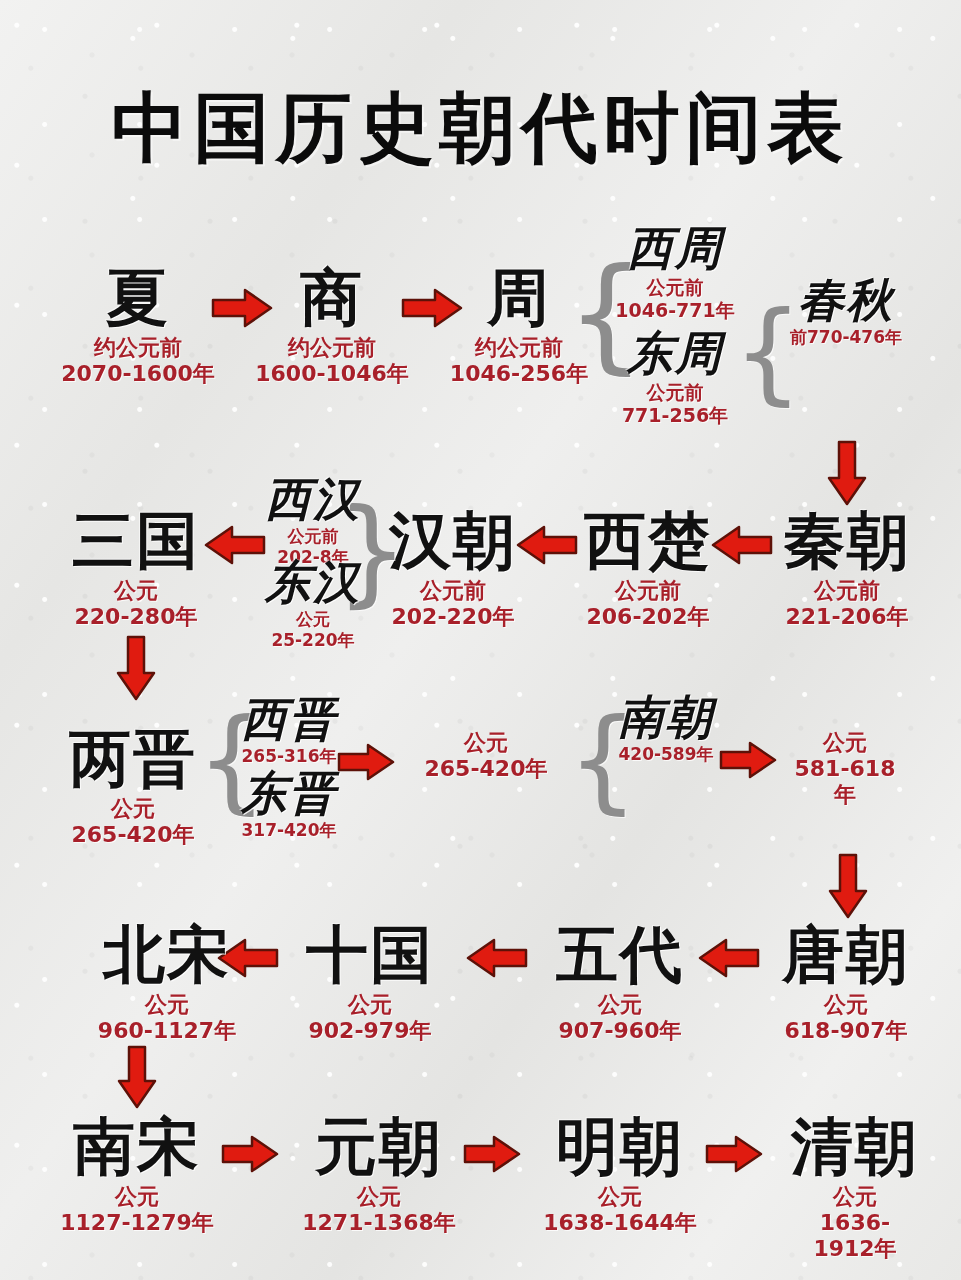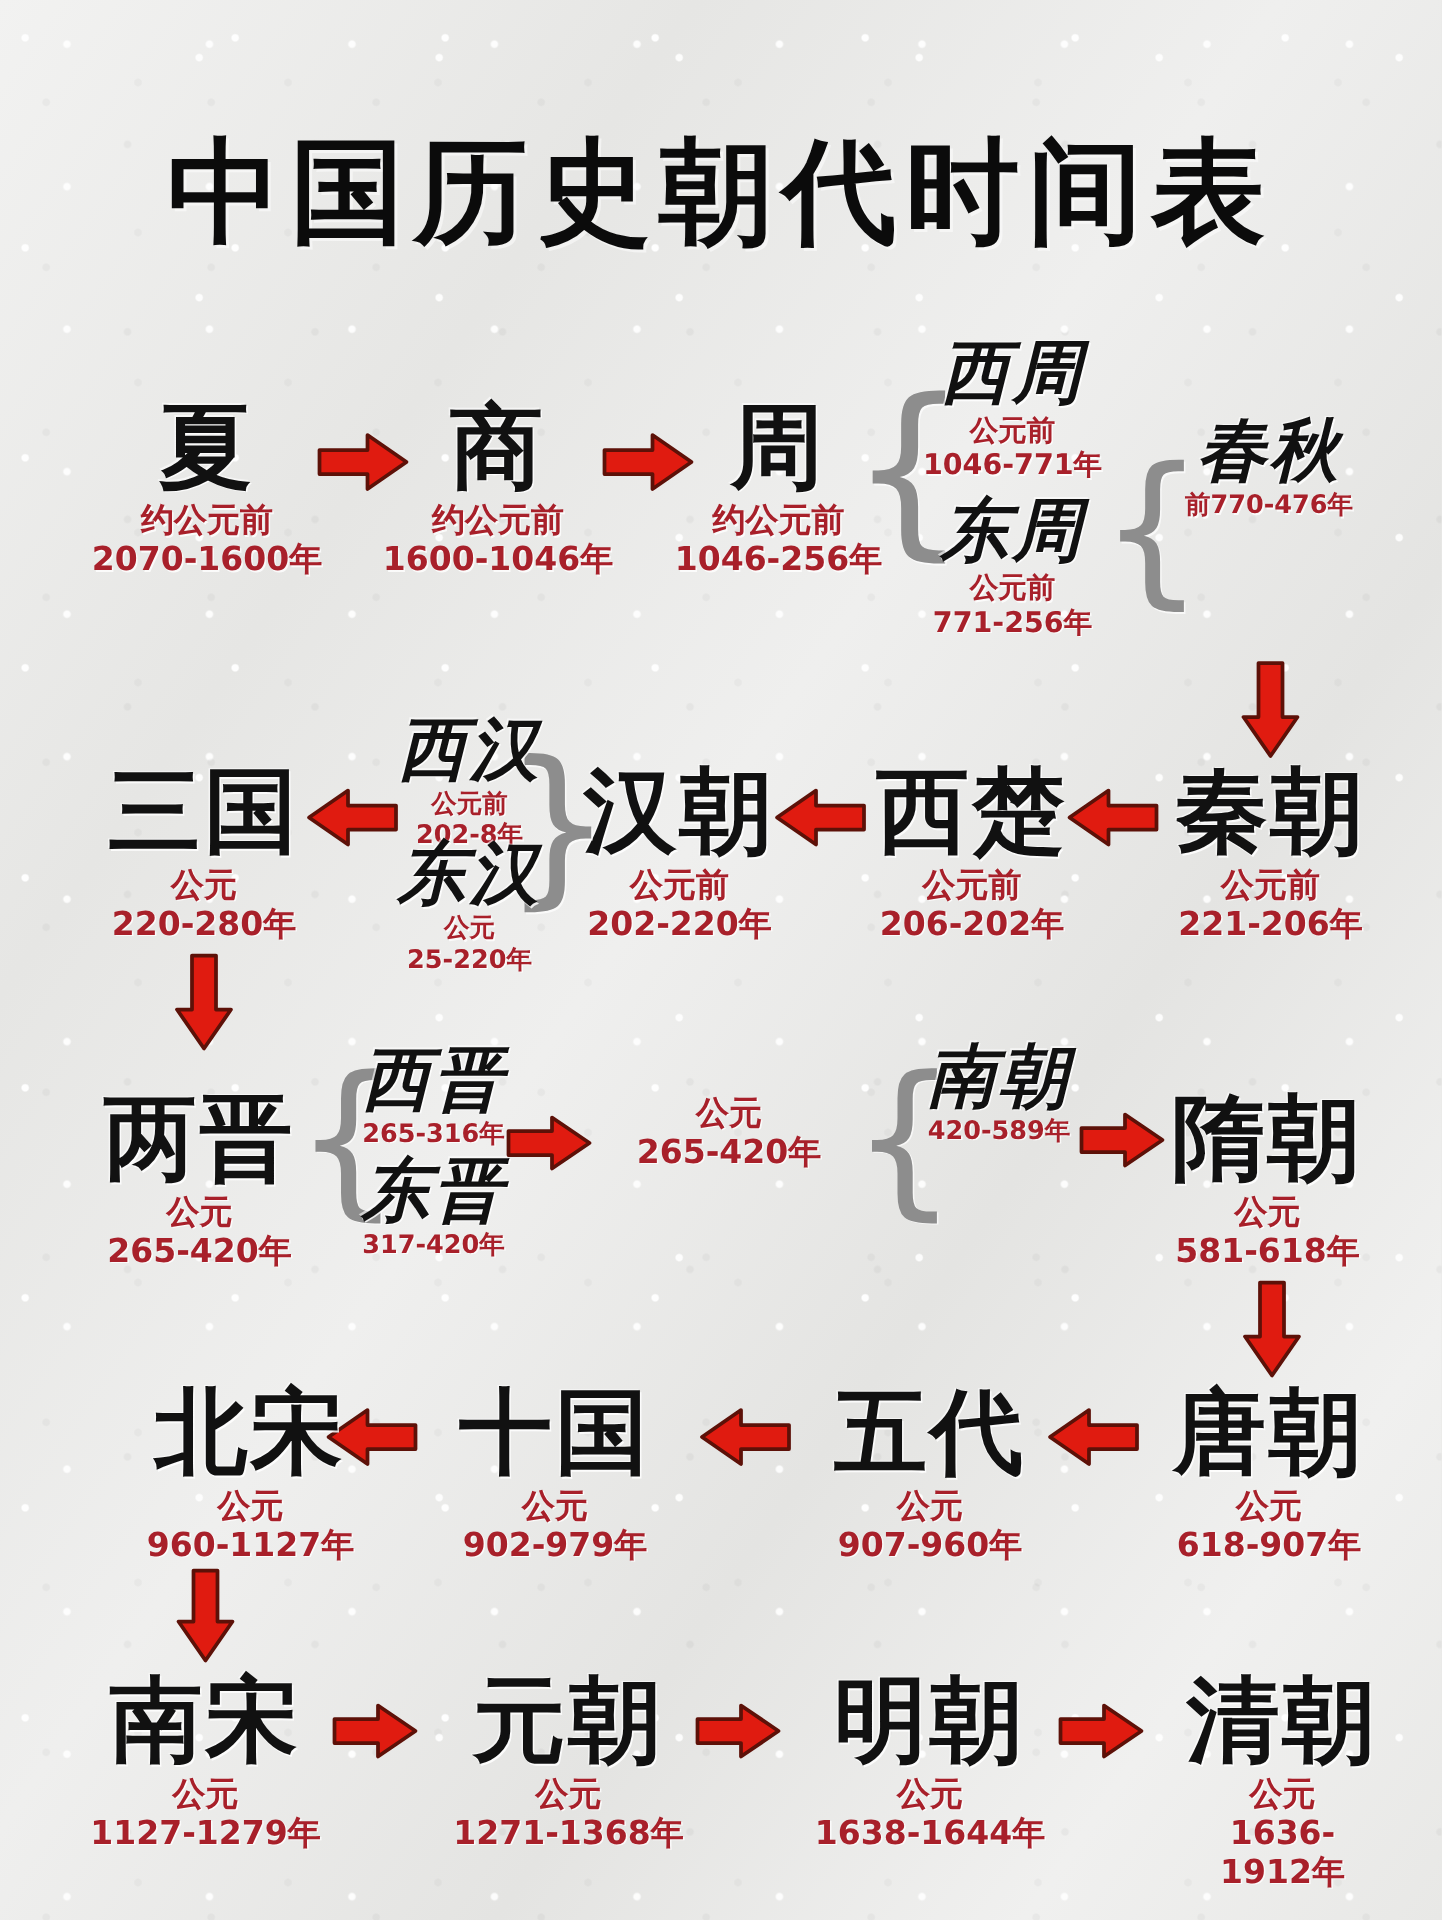--- a/index.html
+++ b/index.html
@@ -255,21 +255,20 @@
   </div>
 
 
   <div class="arrow" style="left:748px; top:760px;">
     <svg width="58" height="40" viewBox="0 0 58 40">
         <path d="M2 12 L31 12 L31 3 L56 20 L31 37 L31 28 L2 28 Z" fill="#e01b10" stroke="#5d1108" stroke-width="2.5" stroke-linejoin="round"></path>
       </svg>
   </div>
 
   <div class="node" style="left:845px; top:726px;">
-    <div class="dyn big">隋朝</div>
     <div class="yrs y-lg">公元
 581-618年</div>
   </div>
 
   <div class="arrow" style="left:848px; top:886px;">
     <svg width="42" height="66" viewBox="0 0 42 66">
         <path d="M13 2 L29 2 L29 38 L39 38 L21 64 L3 38 L13 38 Z" fill="#e01b10" stroke="#5d1108" stroke-width="2.5" stroke-linejoin="round"></path>
       </svg>
   </div>
 

